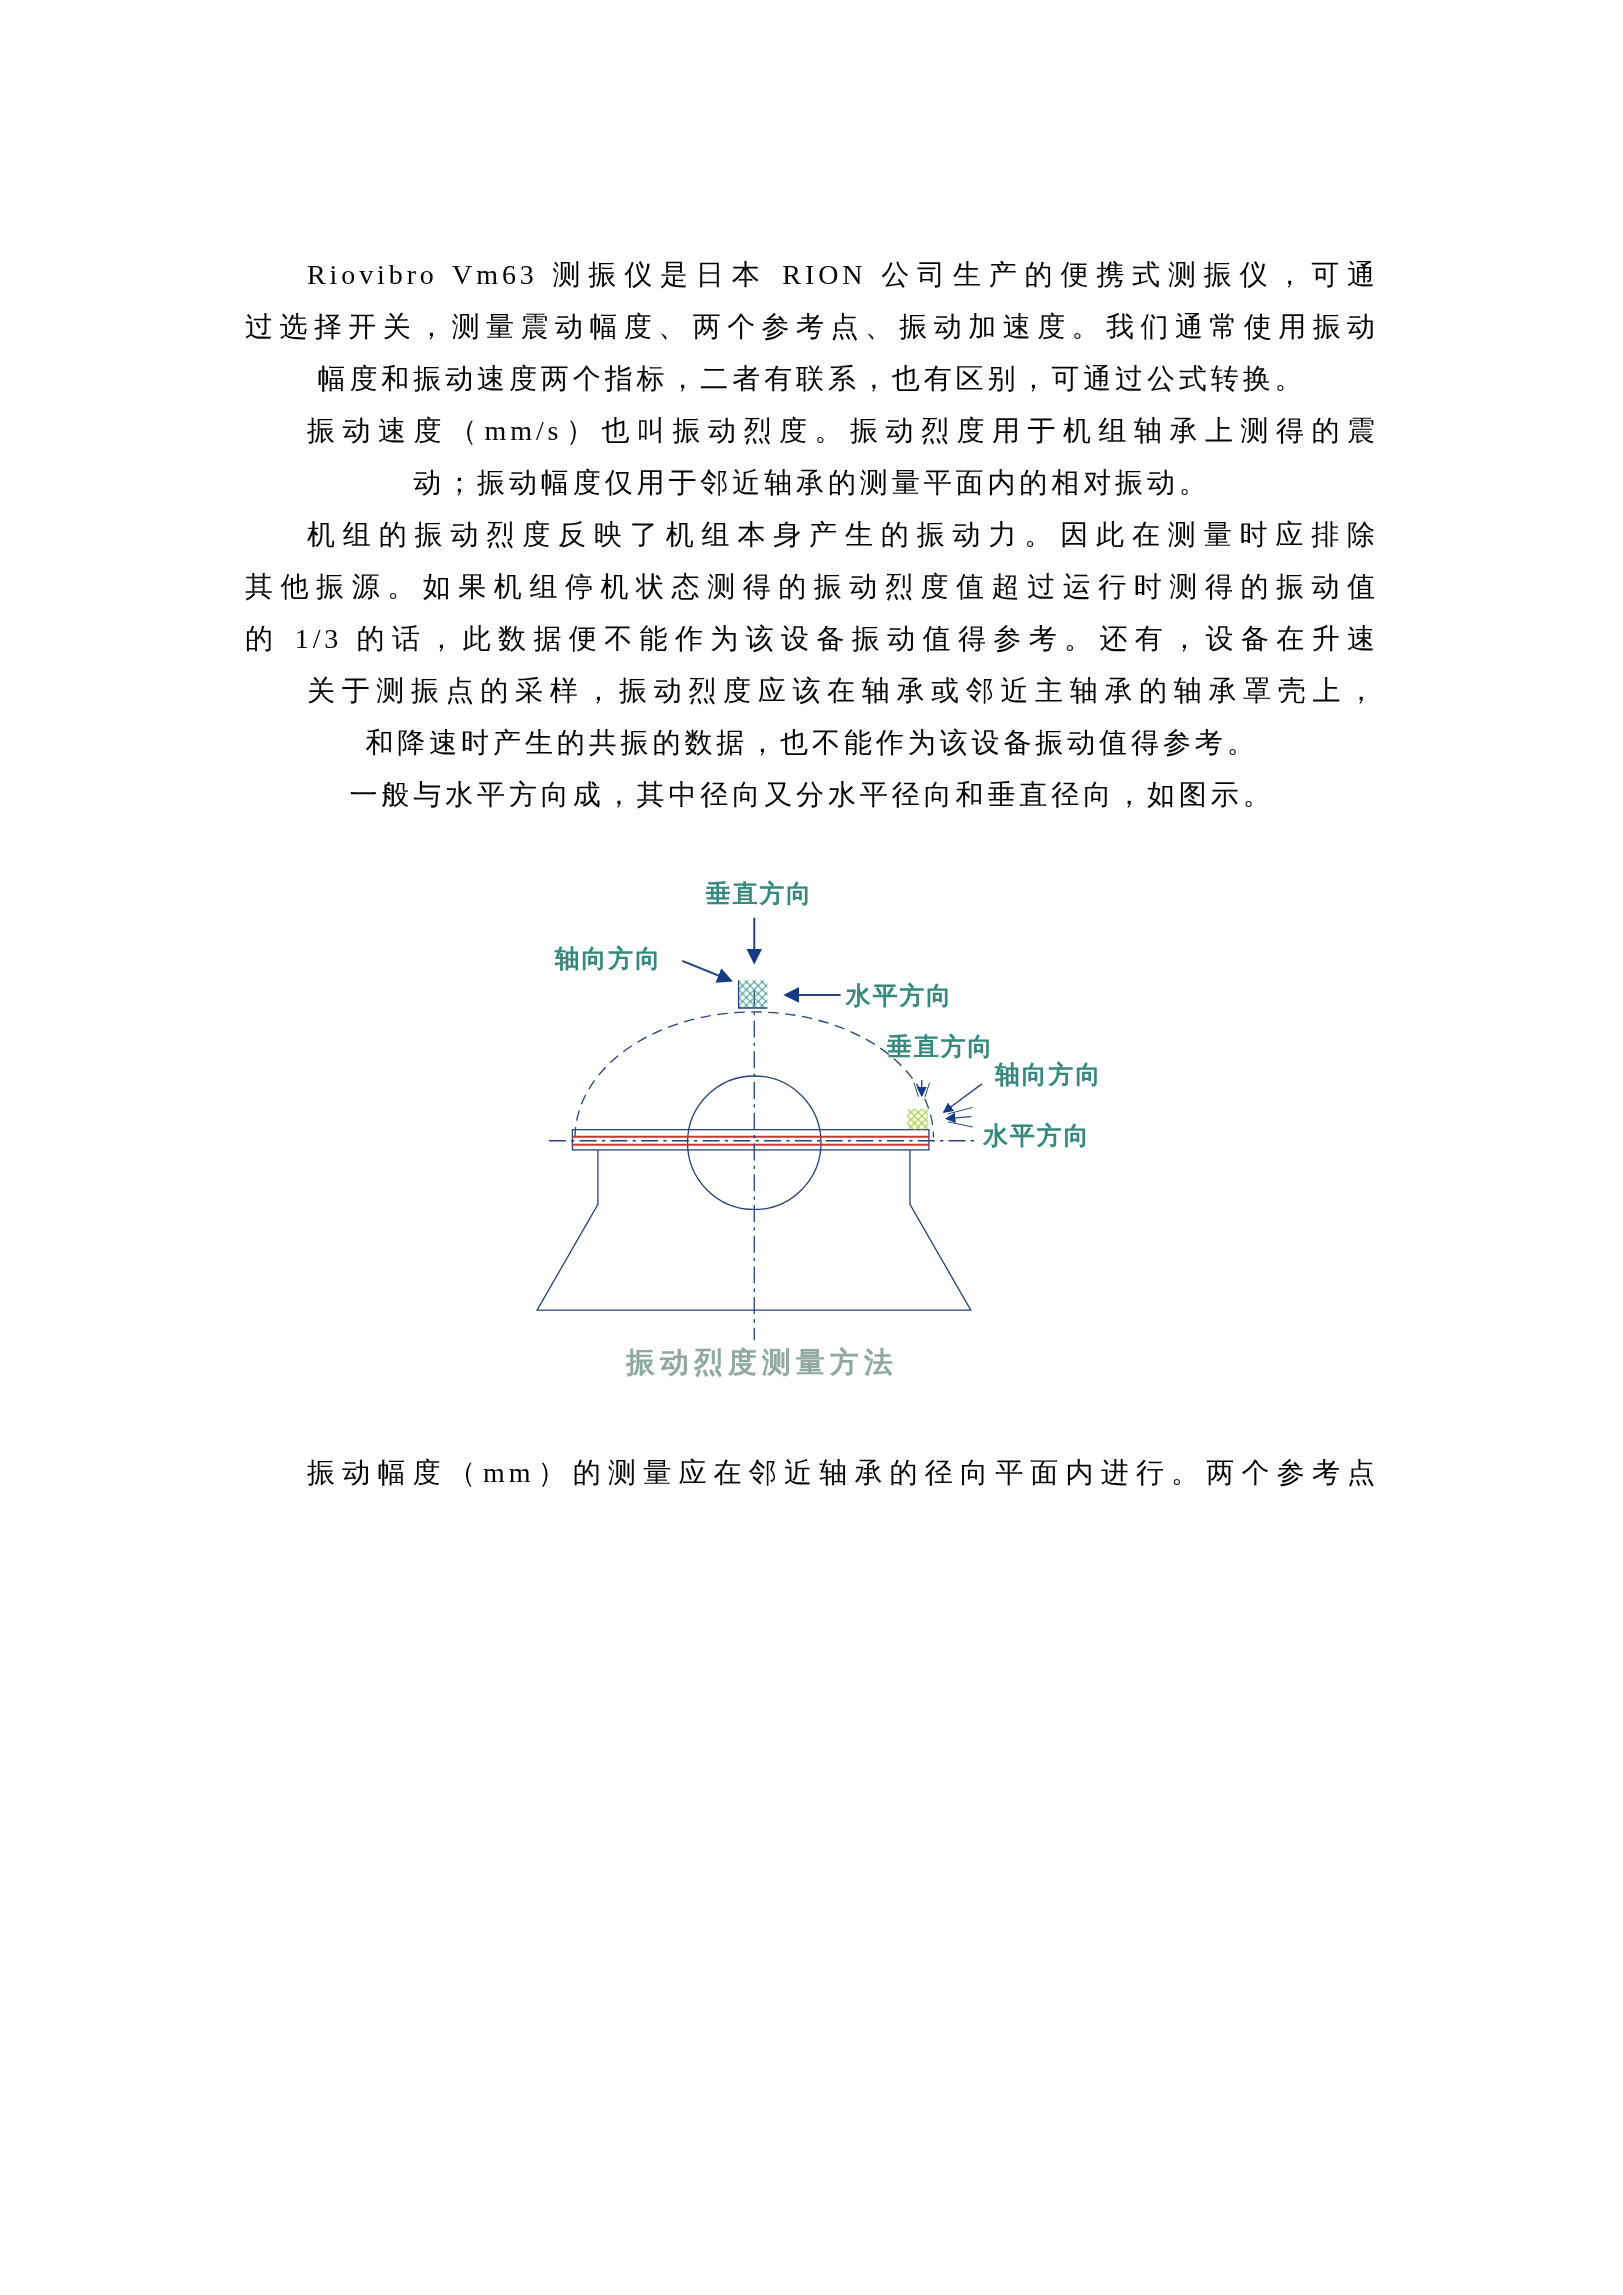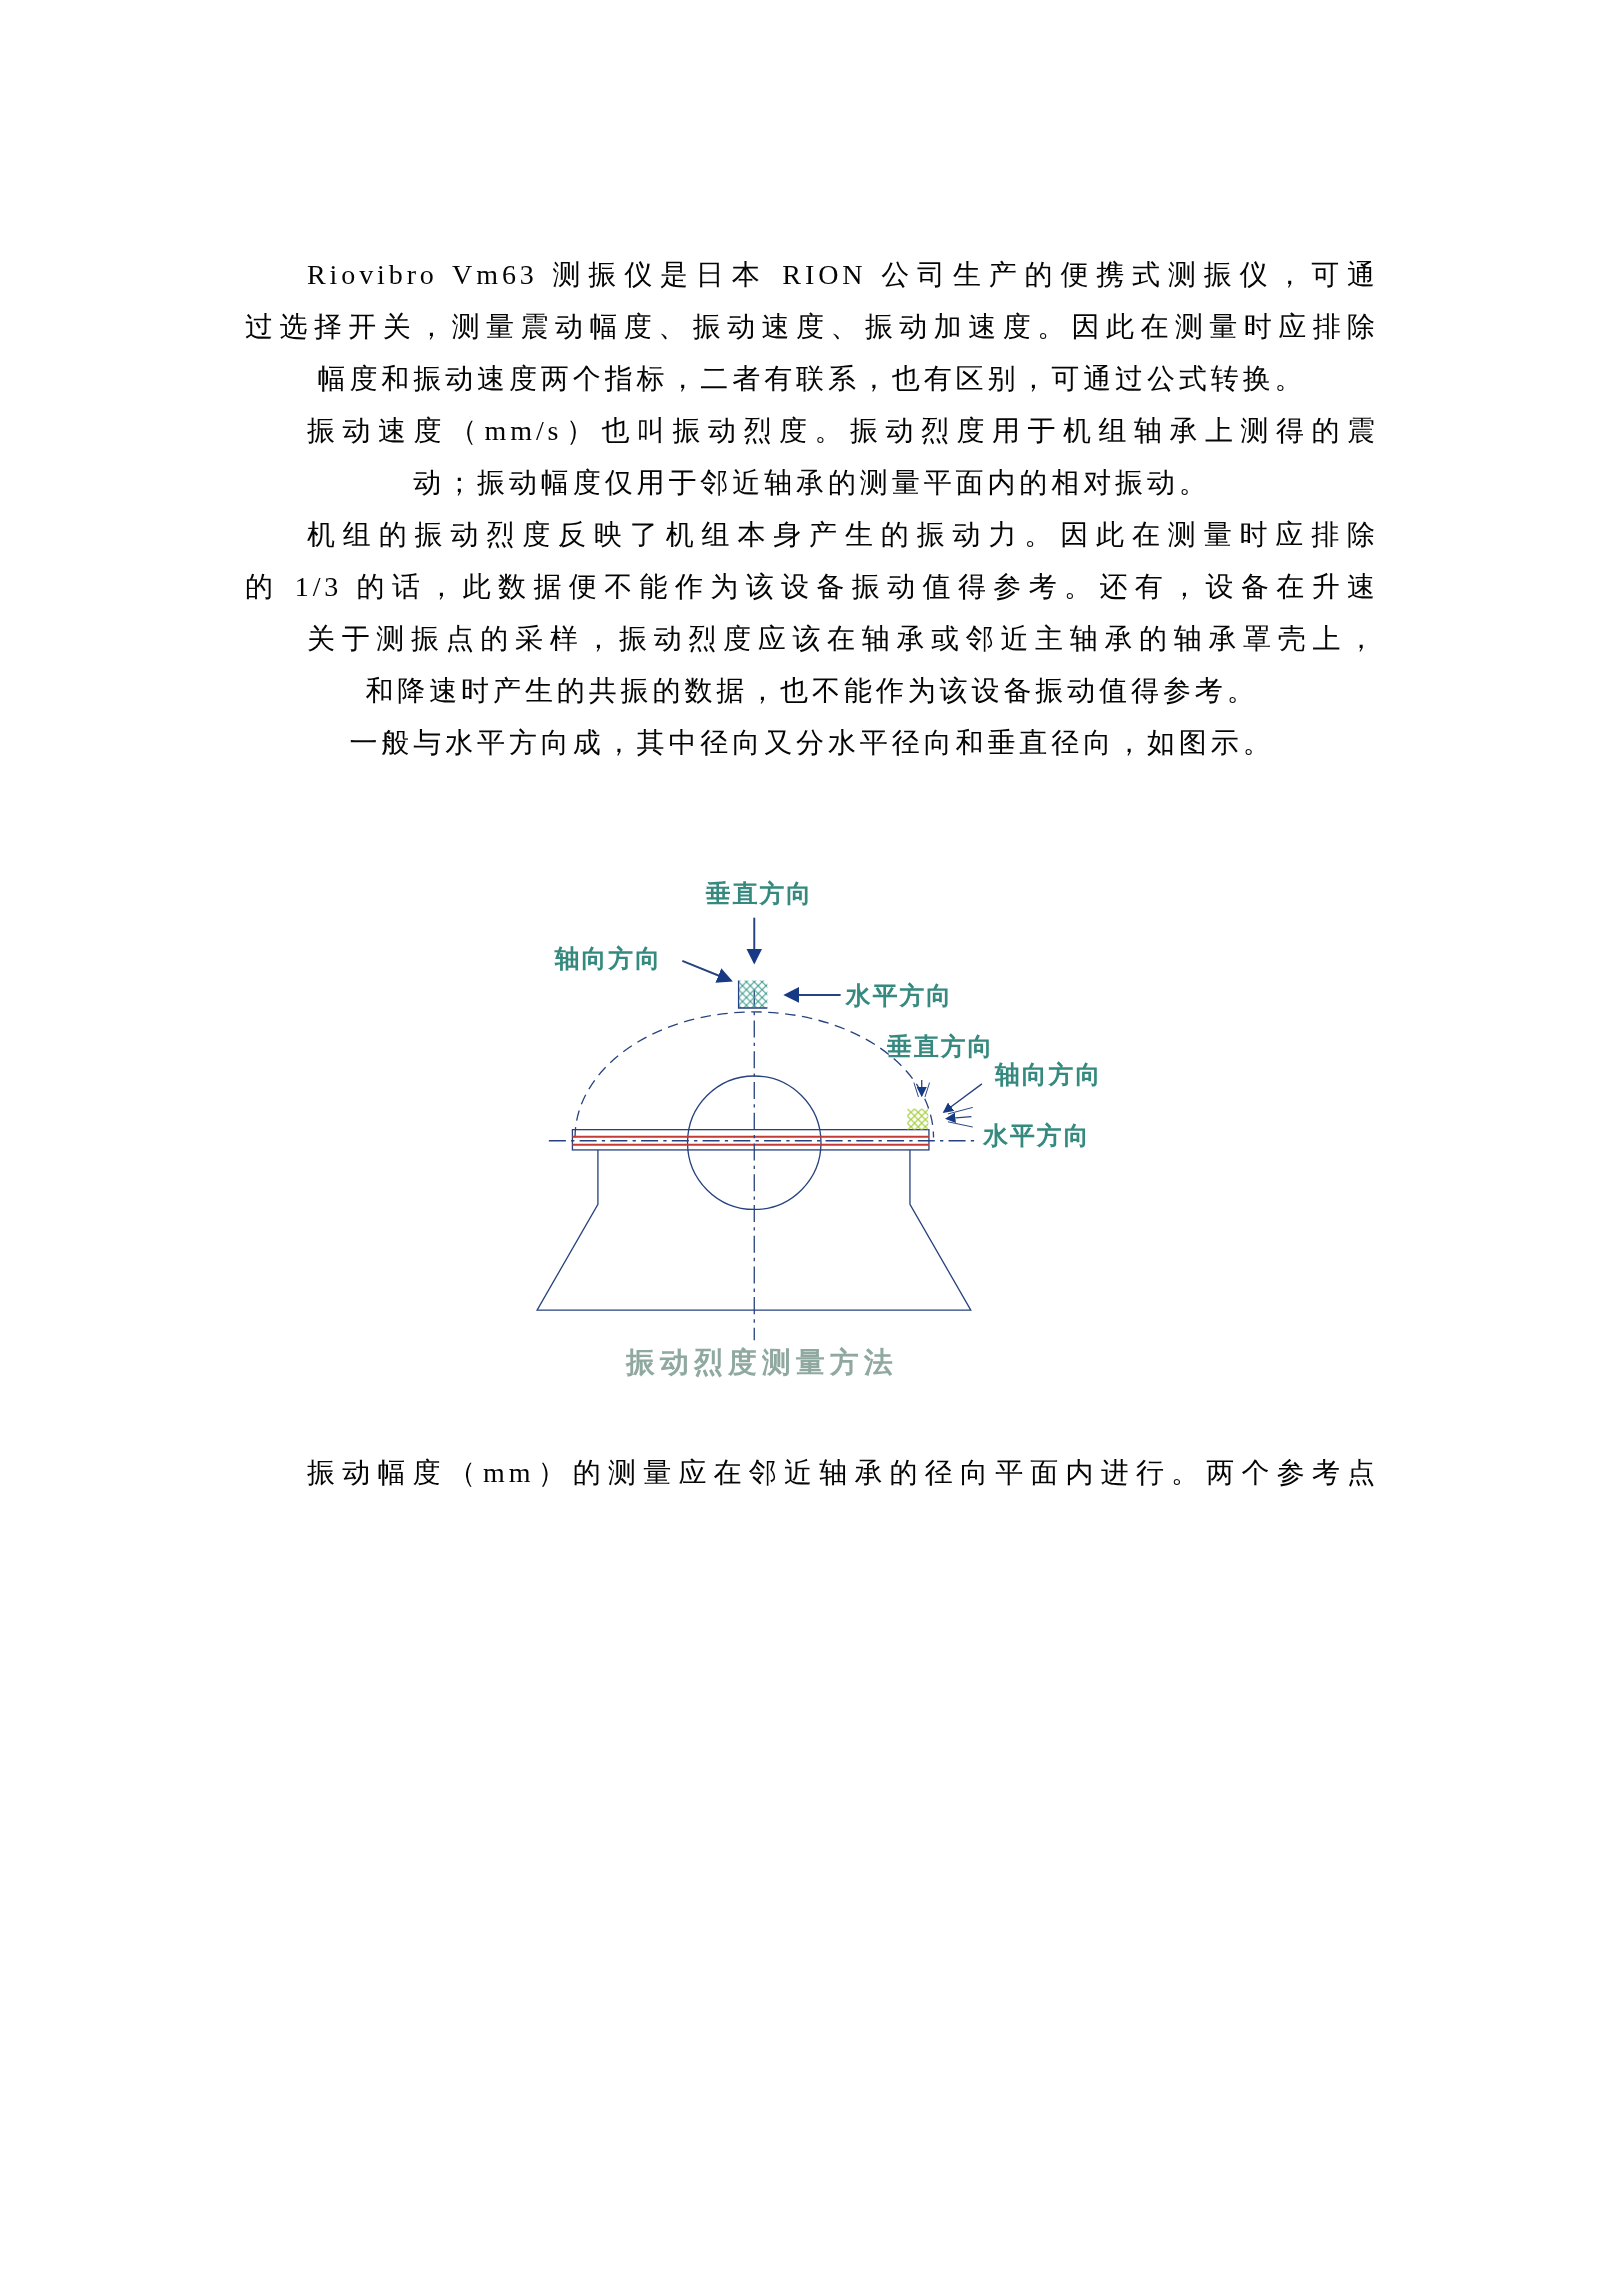--- a/index.html
+++ b/index.html
@@ -34,25 +34,26 @@
   .cap{
     fill:var(--caption);font-family:"Liberation Sans","DejaVu Sans",sans-serif;
     font-weight:bold;font-size:44px;letter-spacing:8px;
   }
 </style>
 </head>
 <body>
 
 <div class="text-block tb1">
     <div class="line full ind"><span class="">Riovibro Vm63 测振仪是日本 RION 公司生产的便携式测振仪，可通</span></div>
-    <div class="line full"><span class="">过选择开关，测量震动幅度、振动速度、振动加速度。因此在测量时应排除</span></div>
+    <div class="line full"><span class="">过选择开关，测量震动幅度、两个参考点、振动加速度。我们通常使用振动</span></div>
     <div class="line"><span class="">幅度和振动速度两个指标，二者有联系，也有区别，可通过公式转换。</span></div>
     <div class="line full ind"><span class="b">振动速度</span><span class="">（mm/s）也叫振动烈度。振动烈度用于机组轴承上测得的震</span></div>
     <div class="line"><span class="">动；振动幅度仅用于邻近轴承的测量平面内的相对振动。</span></div>
     <div class="line full ind"><span class="">机组的振动烈度反映了机组本身产生的振动力。因此在测量时应排除</span></div>
+    <div class="line full"><span class="">其他振源。如果机组停机状态测得的振动烈度值超过运行时测得的振动值</span></div>
     <div class="line full"><span class="">的 1/3 的话，此数据便不能作为该设备振动值得参考。还有，设备在升速</span></div>
     <div class="line full ind"><span class="">关于测振点的采样，振动烈度应该在轴承或邻近主轴承的轴承罩壳上，</span></div>
     <div class="line"><span class="">和降速时产生的共振的数据，也不能作为该设备振动值得参考。</span></div>
     <div class="line"><span class="">一般与水平方向成，其中径向又分水平径向和垂直径向，如图示。</span></div>
   </div>
 
 <svg class="diagram" viewBox="800 1320 960 810">
   <defs>
     <pattern id="hatchTeal" patternUnits="userSpaceOnUse" width="12" height="12">
       <path d="M0,0 L12,12 M12,0 L0,12" stroke="var(--hatchtop)" stroke-width="1.6" fill="none"></path>

